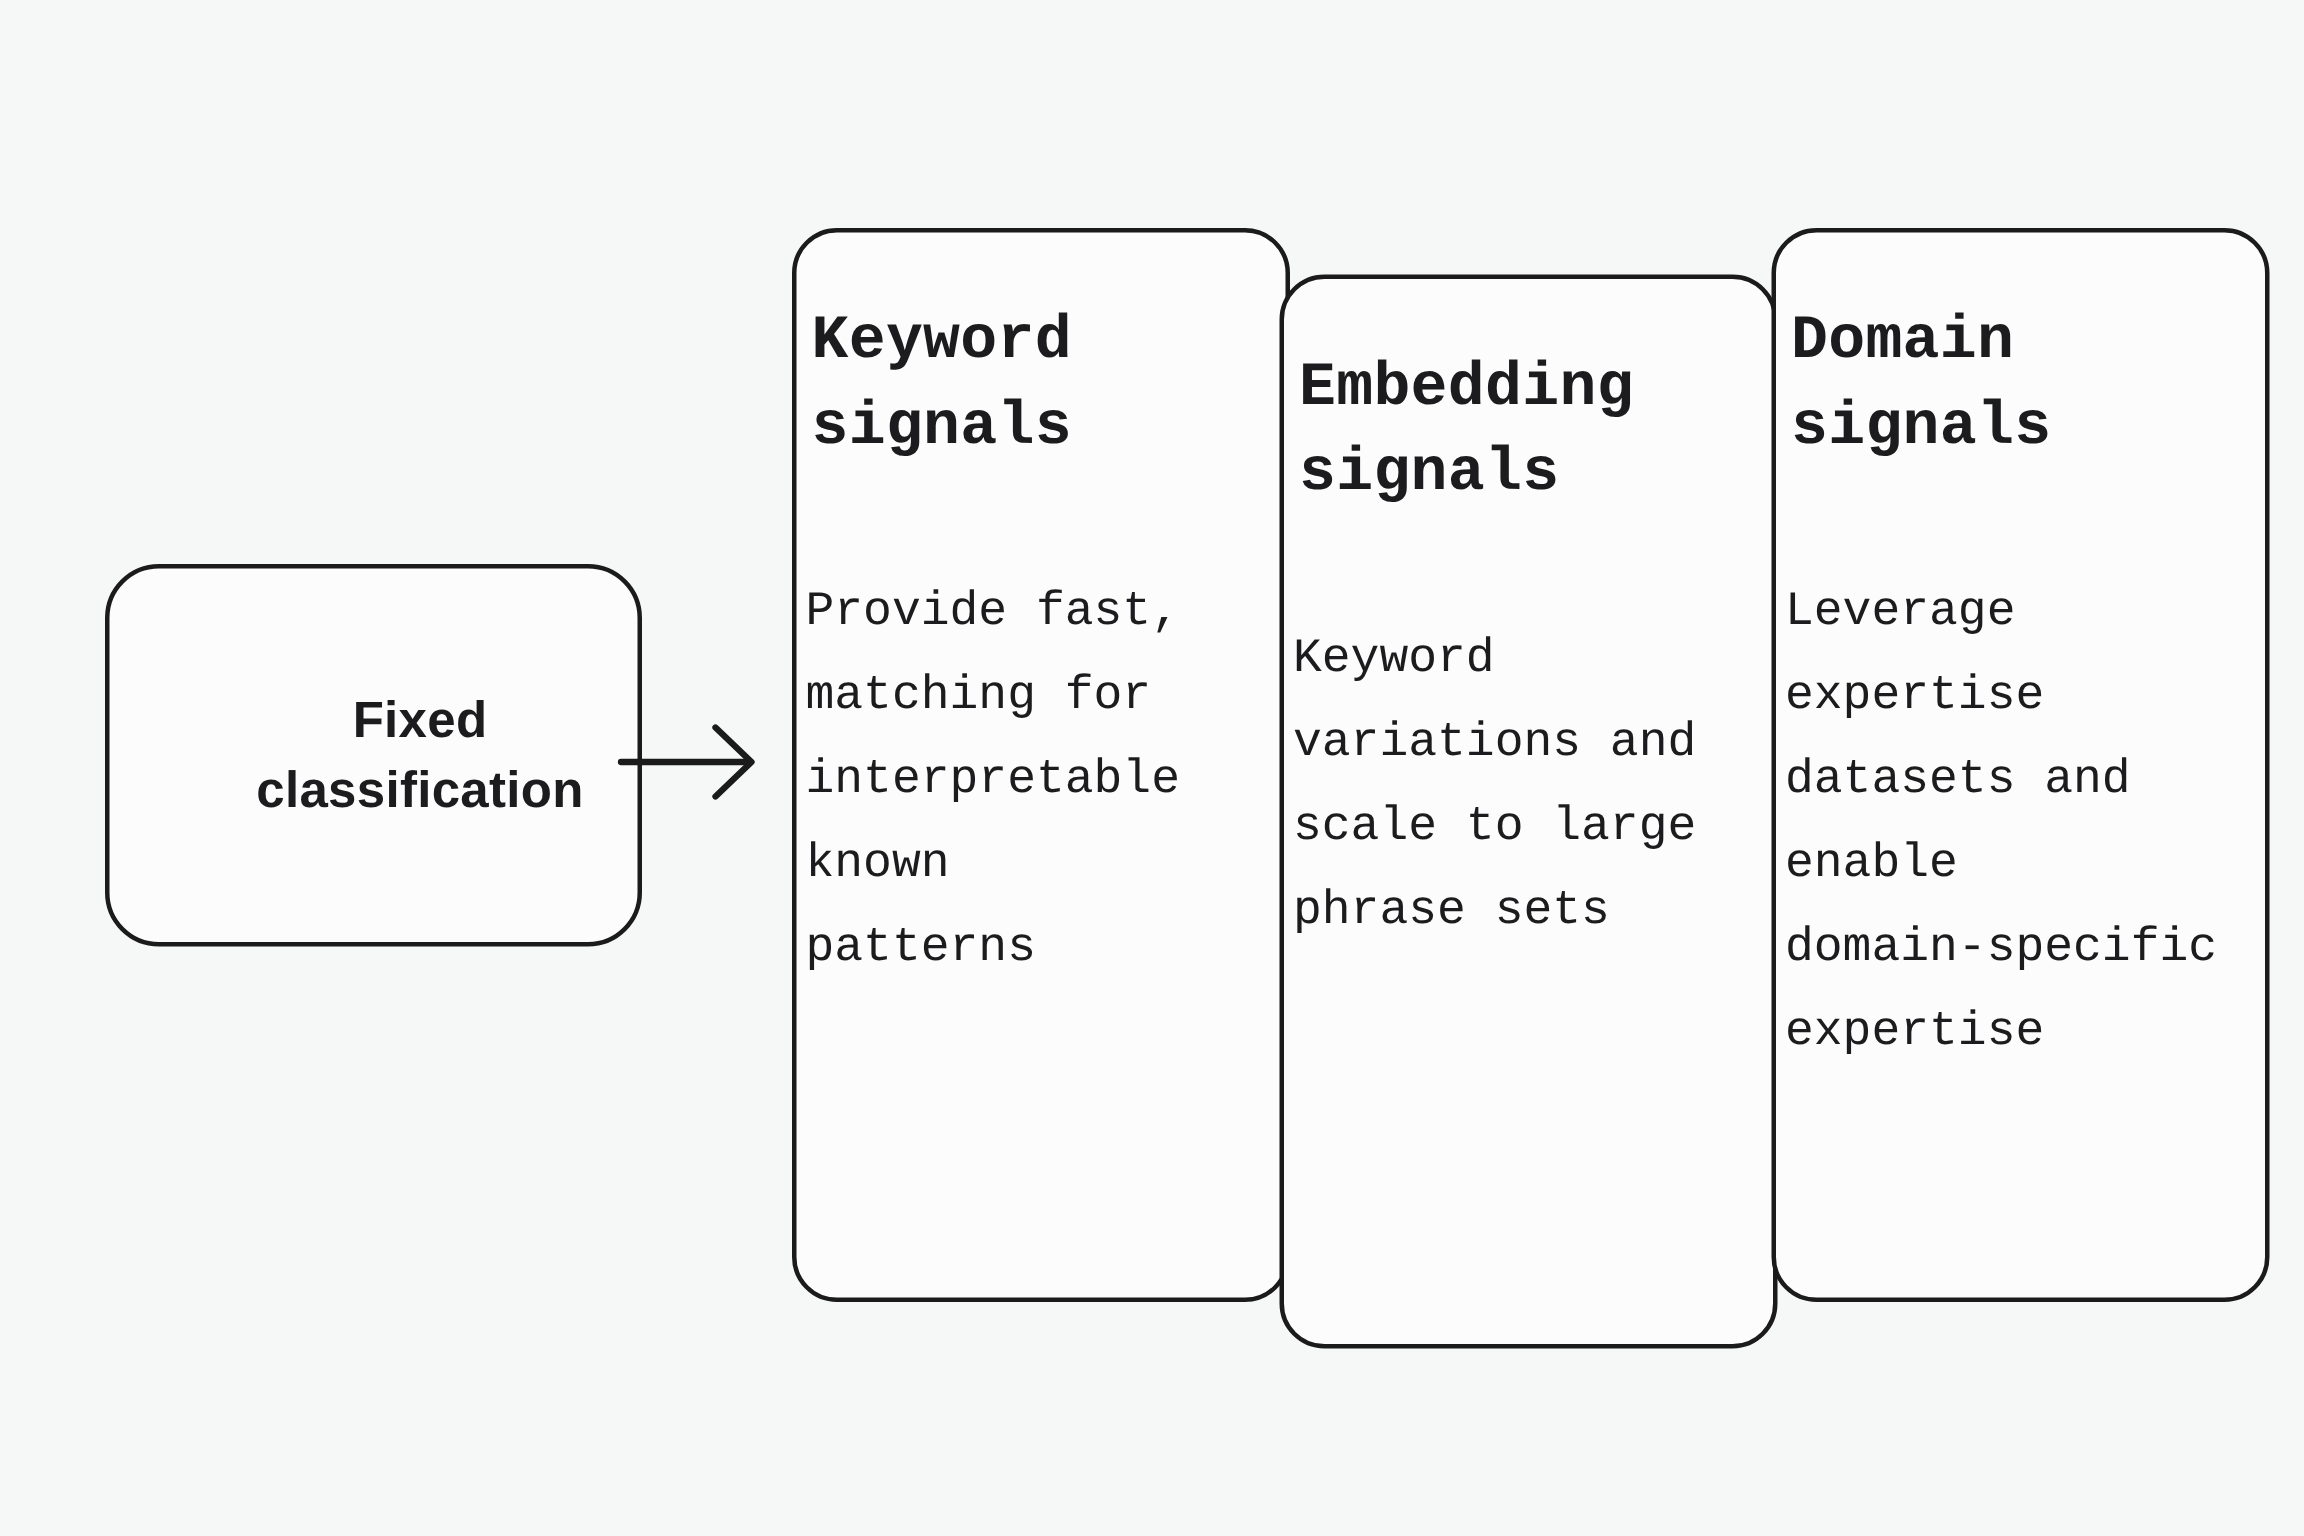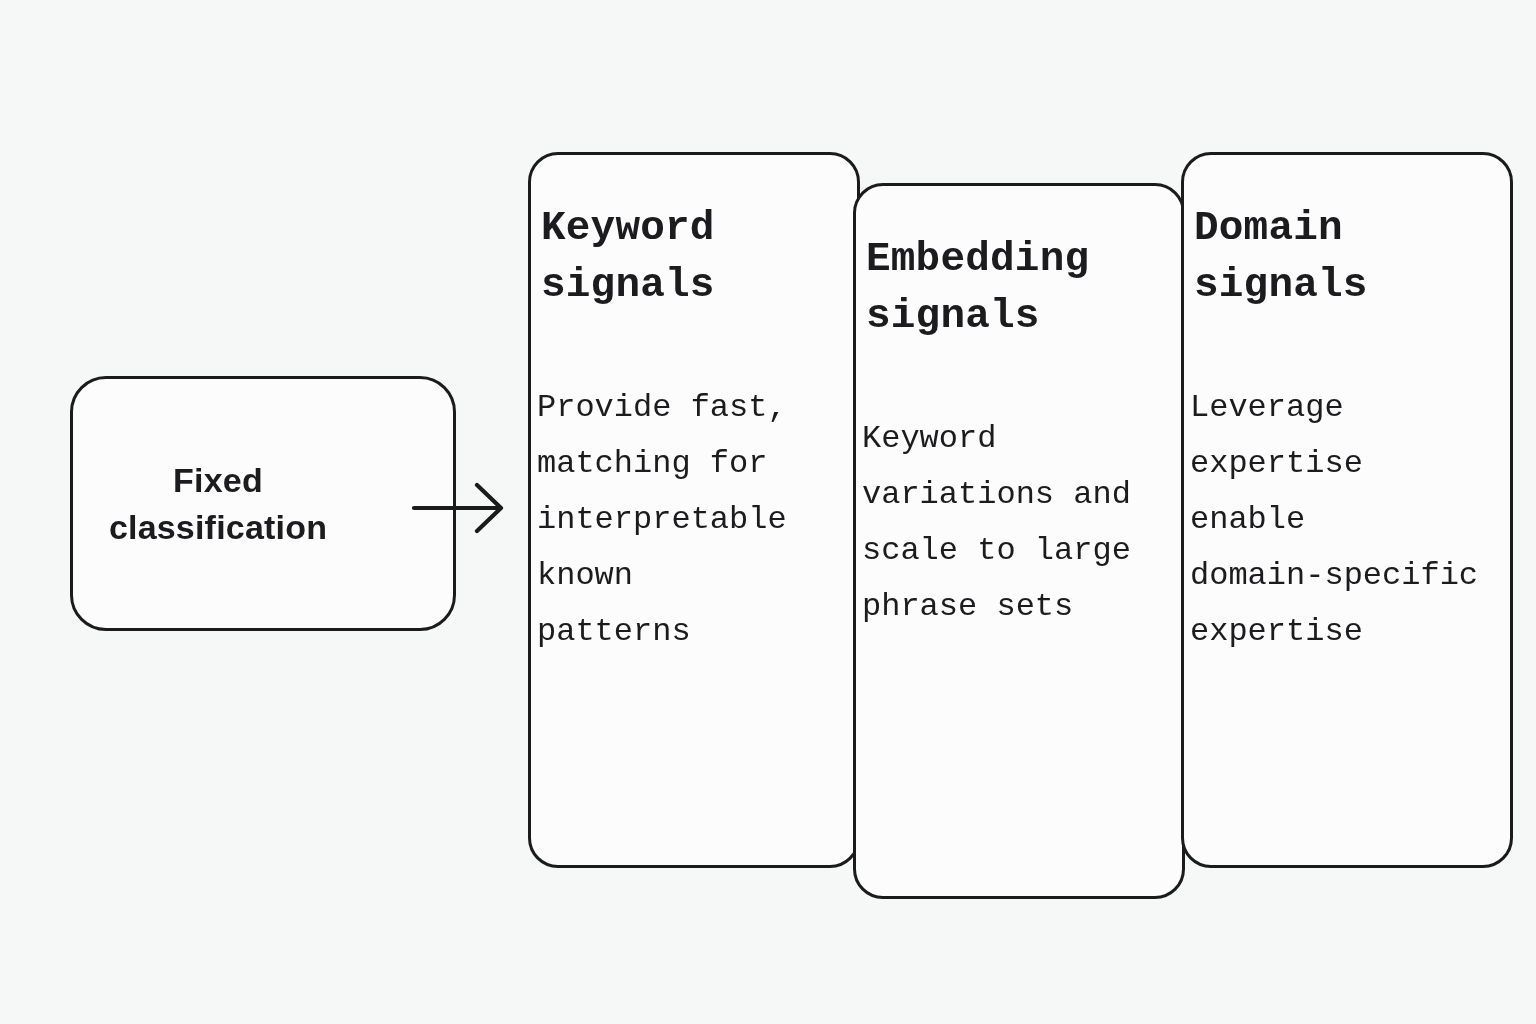--- a/index.html
+++ b/index.html
@@ -21,26 +21,26 @@
   }
   .box {
     position: absolute;
     box-sizing: border-box;
     background: var(--card, #fcfcfc);
     border: 3.5px solid var(--stroke, #1b1b1b);
   }
   .source-box {
     left: 70px;
     top: 376px;
-    width: 386px;
+    width: 358px;
     height: 255px;
     border-radius: 36px;
     display: flex;
     align-items: center;
-    justify-content: flex-start;
+    justify-content: flex-end;
   }
   .source-label {
     width: 290px;
     text-align: center;
     font-size: 34px;
     font-weight: 700;
     line-height: 1.38;
     letter-spacing: 0.2px;
   }
   .arrow-wrap {
@@ -118,19 +118,20 @@
       <div class="body-line">scale to large</div>
       <div class="body-line">phrase sets</div>
     </div>
   </div>
 
   <div class="box card card-3">
     <div class="card-title">Domain signals</div>
     <div class="card-body">
       <div class="body-line">Leverage</div>
       <div class="body-line">expertise</div>
+      <div class="body-line">datasets and</div>
       <div class="body-line">enable</div>
       <div class="body-line">domain-specific</div>
       <div class="body-line">expertise</div>
     </div>
   </div>
 
 </div>
 
 </body></html>

